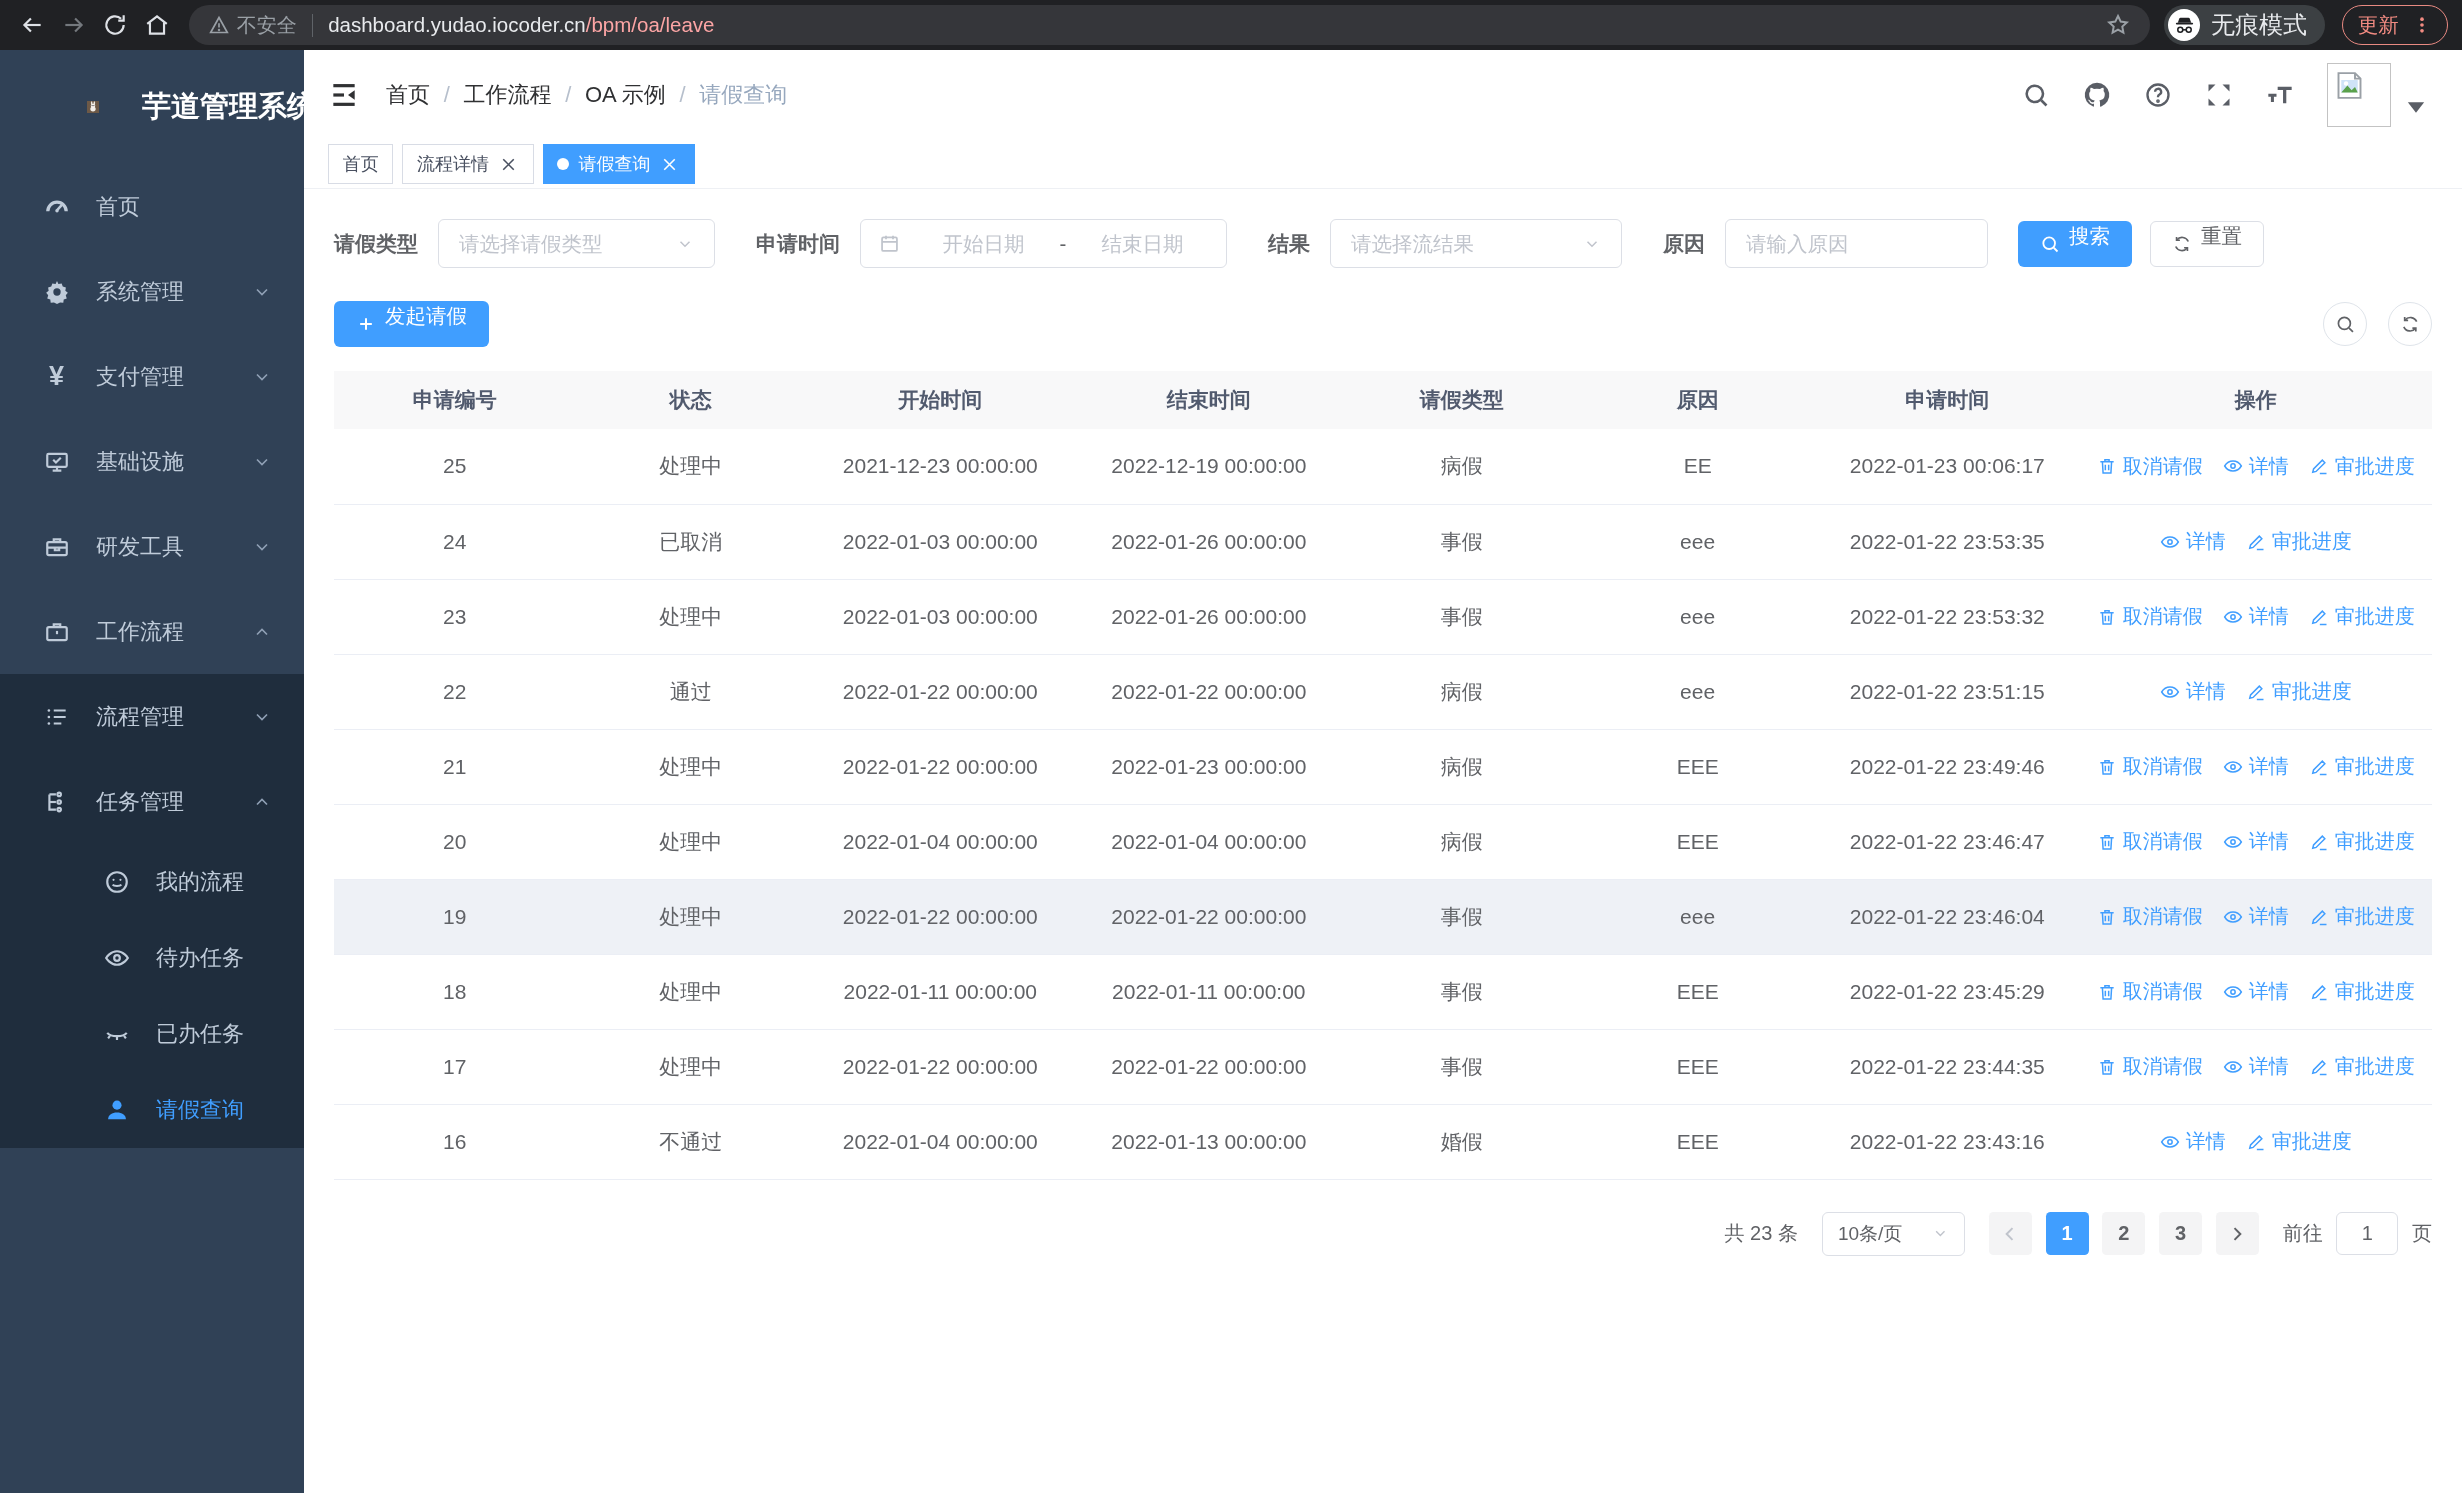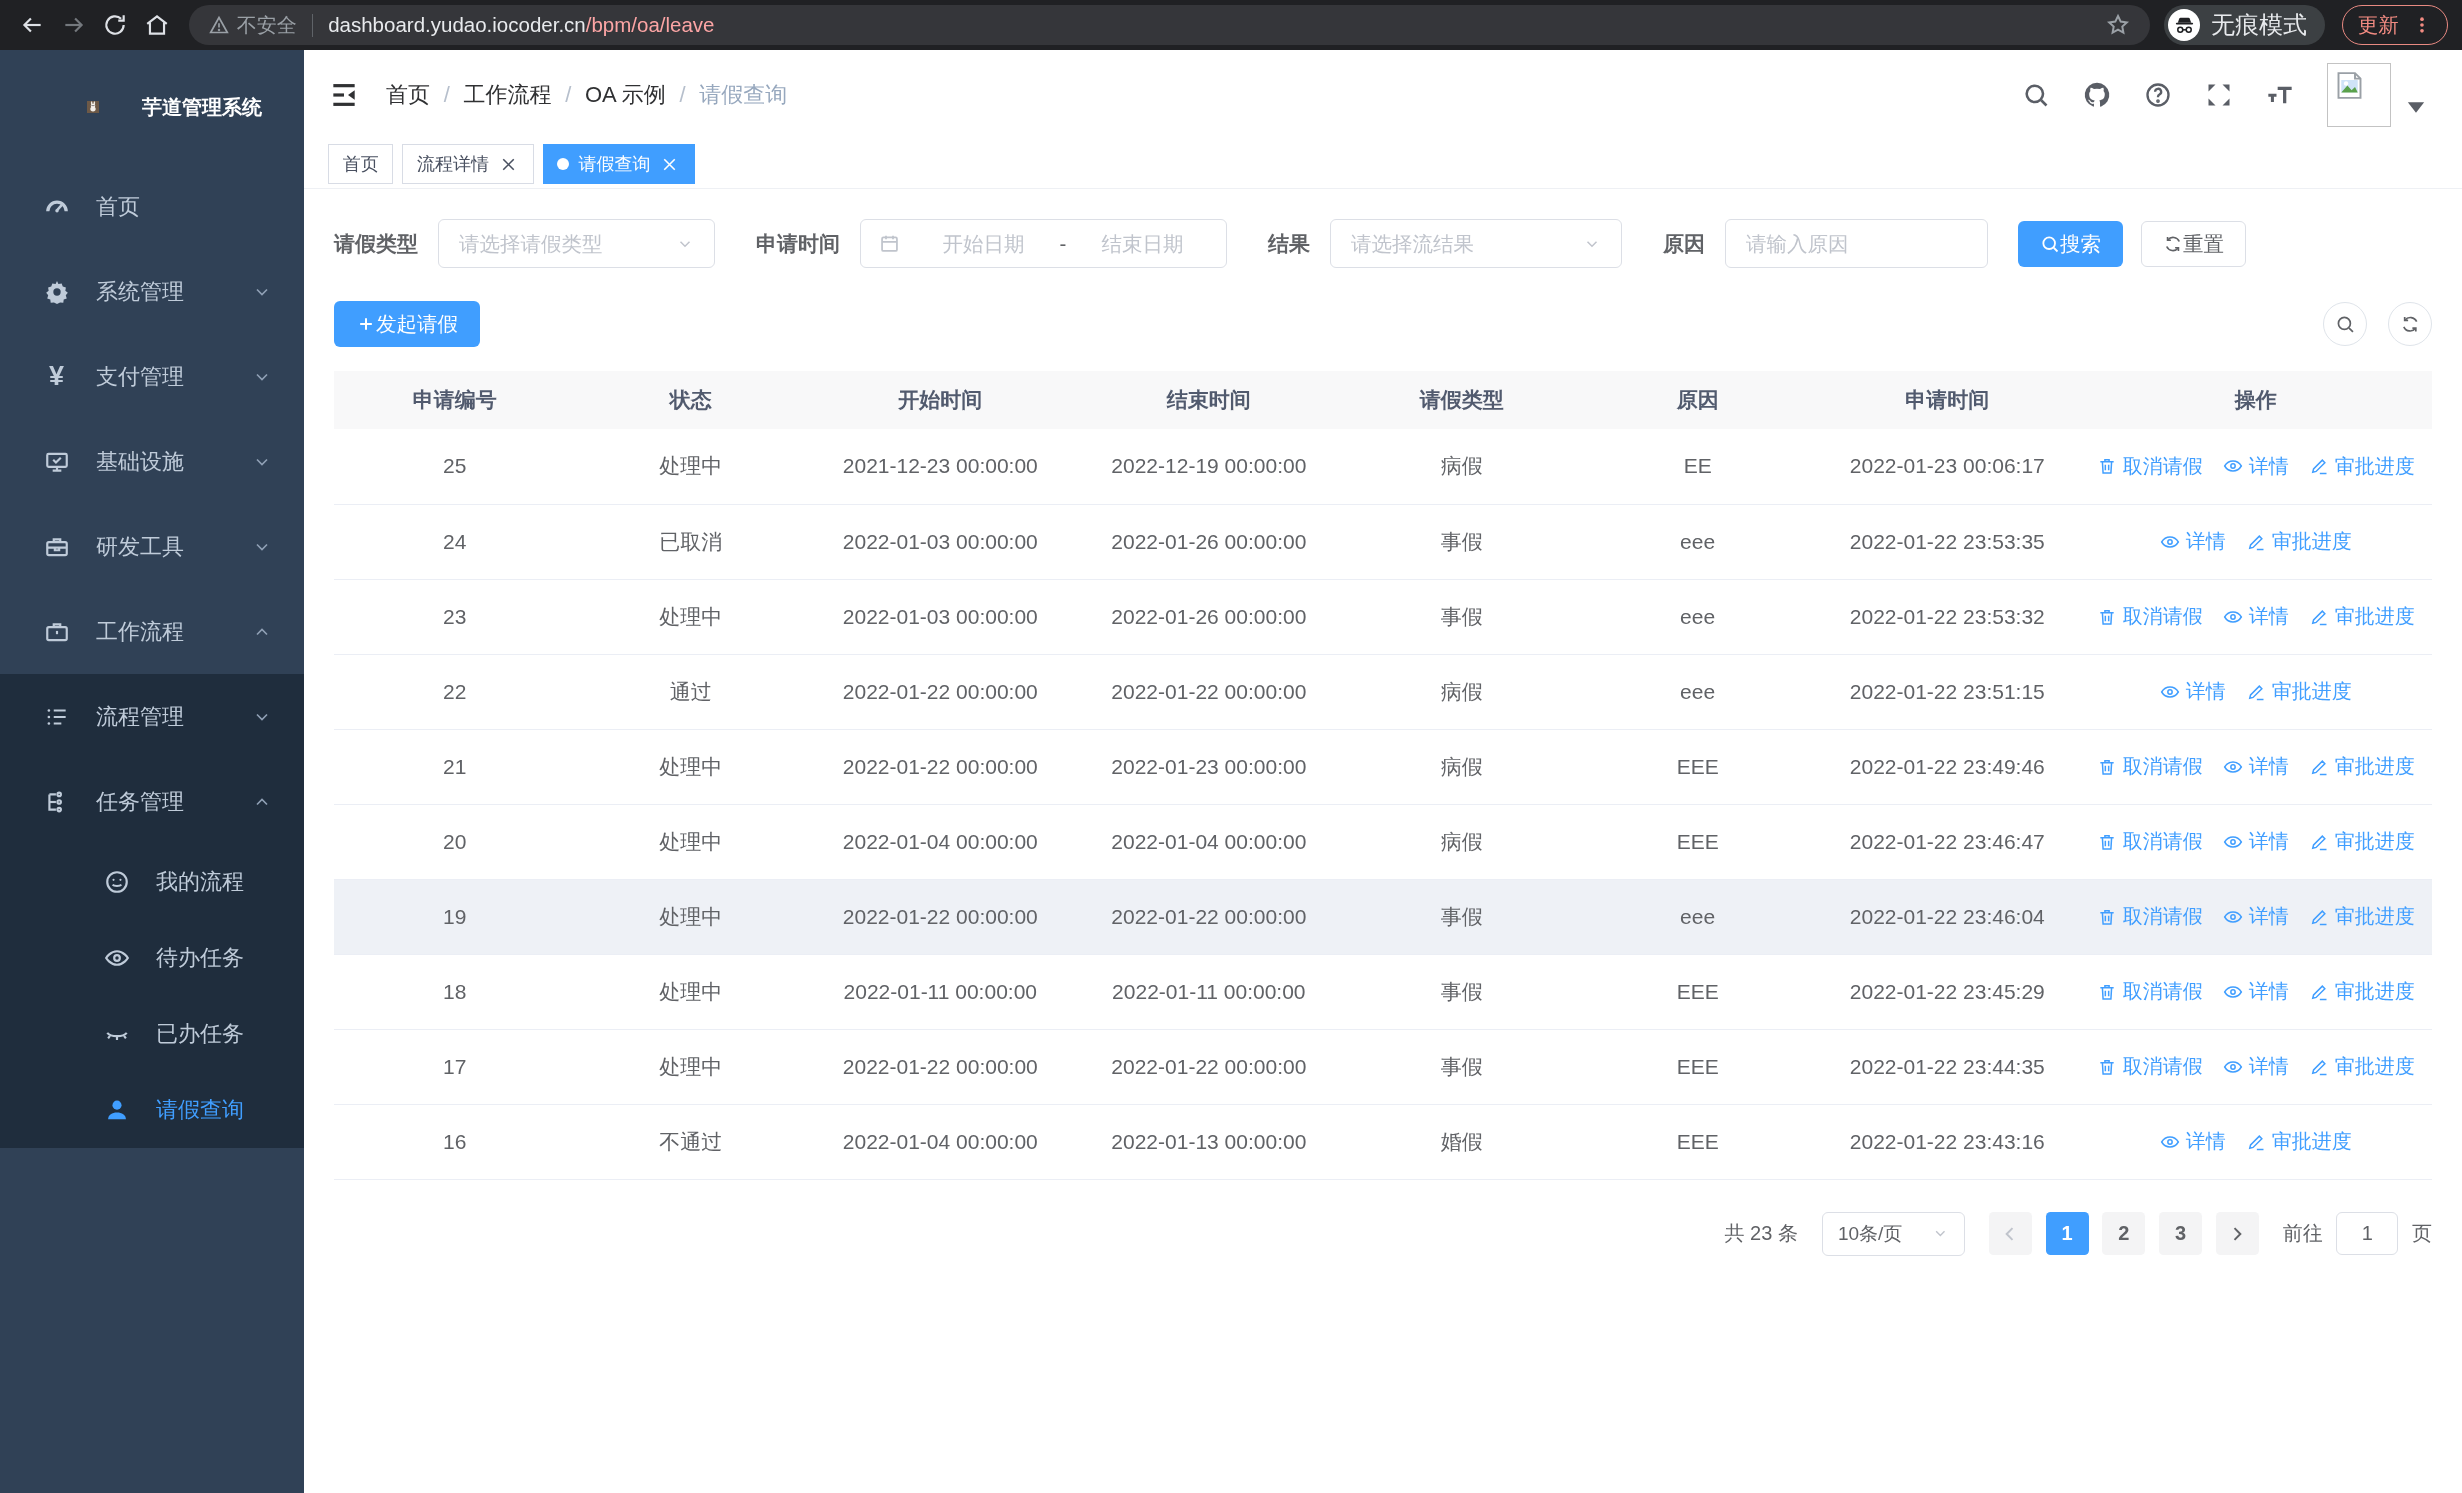--- a/index.html
+++ b/index.html
@@ -21,21 +21,21 @@
   .incog{height:40px;background:#3c4043;border-radius:20px;display:flex;align-items:center;gap:10.6px;padding:0 18px 0 4.6px;color:#e8eaed;font-size:24px;flex-shrink:0}
   .incog-circle{width:32px;height:32px;border-radius:50%;background:#fff;color:#202124;display:flex;align-items:center;justify-content:center;font-size:23px}
   .update-pill{height:40px;border:1.5px solid #e98a82;border-radius:20px;display:flex;align-items:center;gap:13.7px;padding:0 15px;color:#f28b82;font-size:20.5px;margin-left:12px;flex-shrink:0}
   .update-pill .ic{font-size:20px}
 
   
   .app{display:flex;height:1443px}
   .sidebar{width:304px;background:#304156;flex-shrink:0;color:#bfcbd9;overflow:hidden}
   .logo-row{height:114px;display:flex;align-items:center;gap:20px;padding-left:64px}
   .logo-img{width:58px;height:58px;border-radius:6px;overflow:hidden;flex-shrink:0}
-  .logo-title{font-size:20px;font-weight:700;color:#fff;white-space:nowrap}
+  .logo-title{font-size:29px;font-weight:700;color:#fff;white-space:nowrap}
   .menu-item{height:85px;display:flex;align-items:center;gap:23px;font-size:22px;color:#bfcbd9;cursor:pointer;position:relative;padding-left:40px;white-space:nowrap}
   .menu-item .mi-icon{width:33px;font-size:26px;justify-content:center;flex-shrink:0}
   .menu-item .glyph{font-size:27px;font-weight:700}
   .menu-item.d1{}
   .menu-item.d2{padding-left:100px;height:76px}
   .menu-item.active{color:#409eff}
   .mi-arrow{position:absolute;right:32px;font-size:20px;color:#90a0b5}
   .submenu-block{background:#1f2d3d}
 
   .main{flex:1;display:flex;flex-direction:column;min-width:0;background:#fff}
@@ -67,21 +67,21 @@
   .f-item{display:flex;align-items:center;margin-right:41px}
   .f-label{font-size:21px;font-weight:700;color:#606266;margin-right:20px;white-space:nowrap}
   .box{height:49px;border:1.5px solid #dcdfe6;border-radius:6px;background:#fff;display:flex;align-items:center;font-size:20.5px;color:#c0c4cc}
   .sel{width:277px;justify-content:space-between;padding:0 20px}
   .sel .chev{font-size:18px;color:#c0c4cc}
   .date-range{width:367px;padding:0 18px;gap:6px}
   .date-range .cal{font-size:21px;color:#c0c4cc;margin-right:12px}
   .date-range .dr-txt{flex:1;text-align:center;white-space:nowrap}
   .date-range .dr-sep{color:#606266;padding:0 4.6px}
   .inp{width:263px;padding:0 20px}
-  .btn{height:46px;border-radius:6px;font-size:20.5px;display:inline-flex;align-items:center;cursor:pointer;border:1.5px solid transparent;white-space:nowrap}
+  .btn{height:46px;border-radius:6px;font-size:20.5px;display:inline-flex;gap:9px;cursor:pointer;border:1.5px solid transparent;white-space:nowrap}
   .btn .ic{font-size:20px}
   .btn-primary{background:#409eff;color:#fff;padding:0 21px}
   .btn-plain{background:#fff;border-color:#dcdfe6;color:#606266;padding:0 21px}
   .btn-search{margin-right:18px}
 
   .toolbar-row{display:flex;align-items:center;margin-top:33px}
   .tool-circles{margin-left:auto;display:flex;gap:21px}
   .circle-btn{width:44px;height:44px;border-radius:50%;border:1.5px solid #dfe4ea;background:#fff;color:#606266;display:flex;align-items:center;justify-content:center;font-size:20.5px;cursor:pointer}
 
   table.grid{width:100%;margin-top:24px;border-collapse:collapse;table-layout:fixed}

